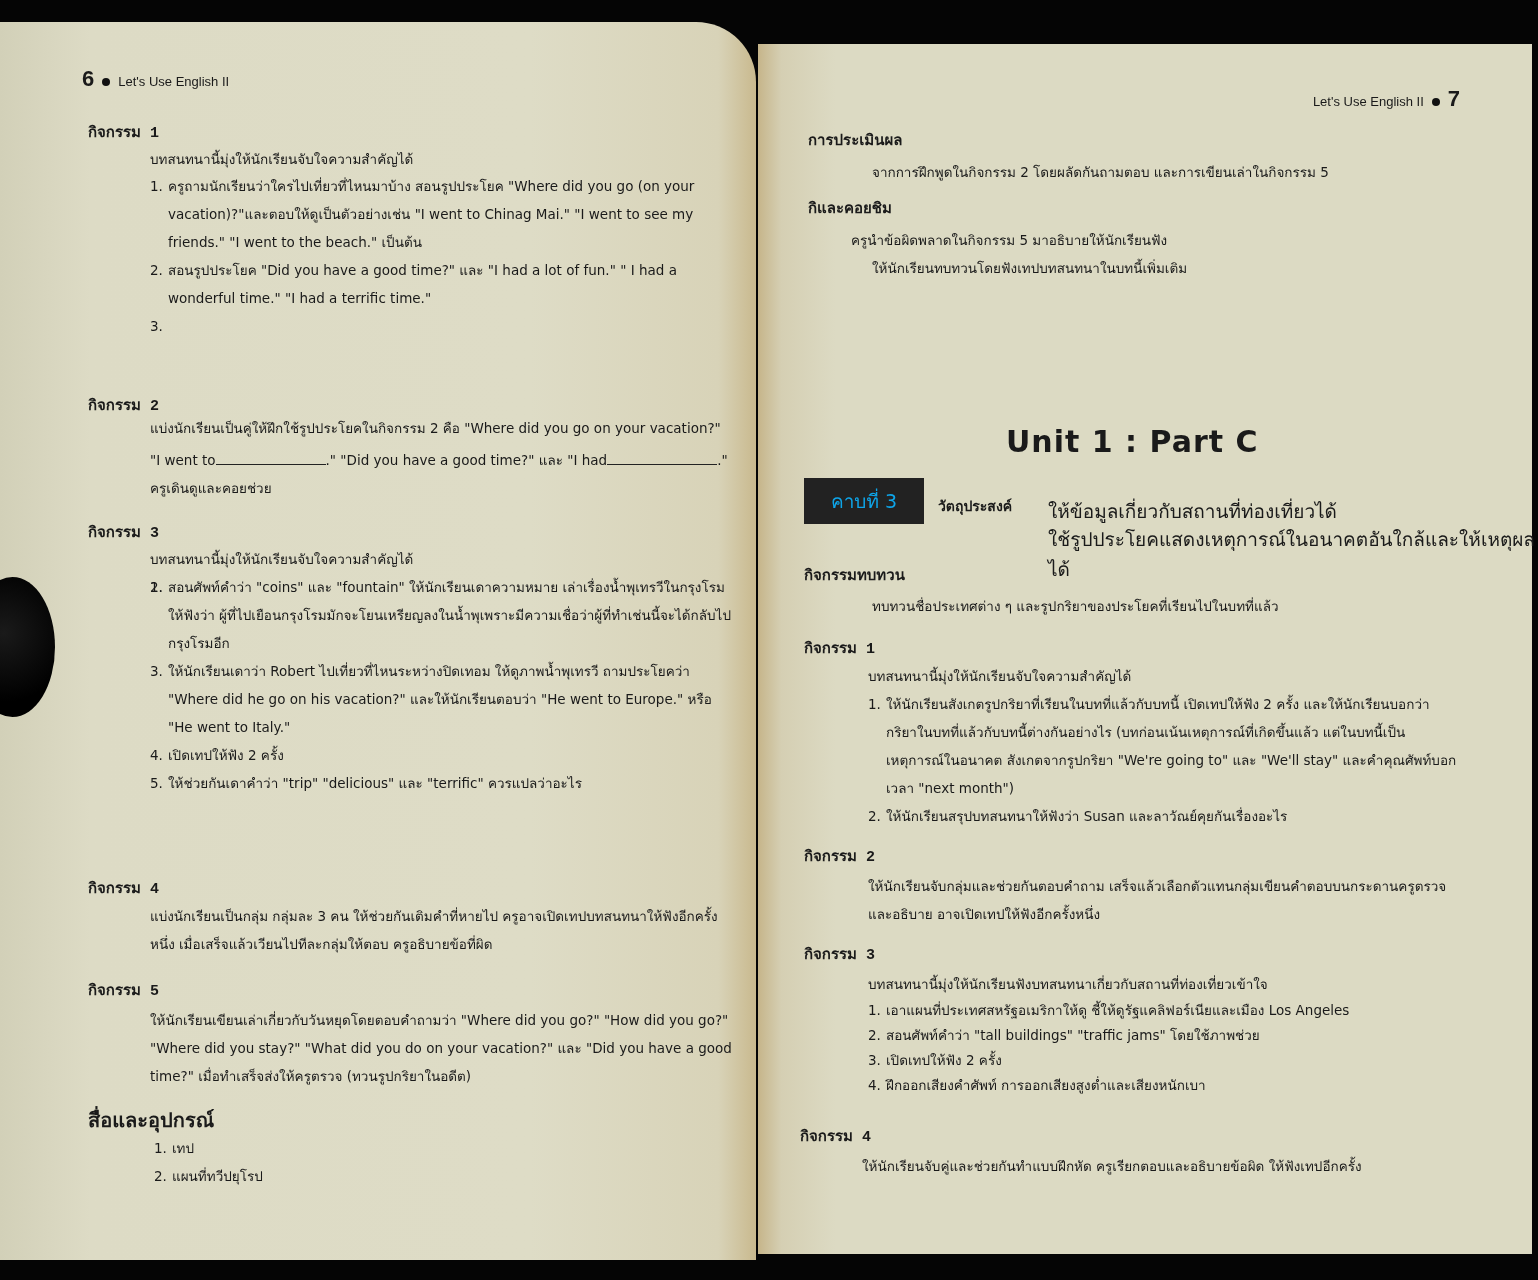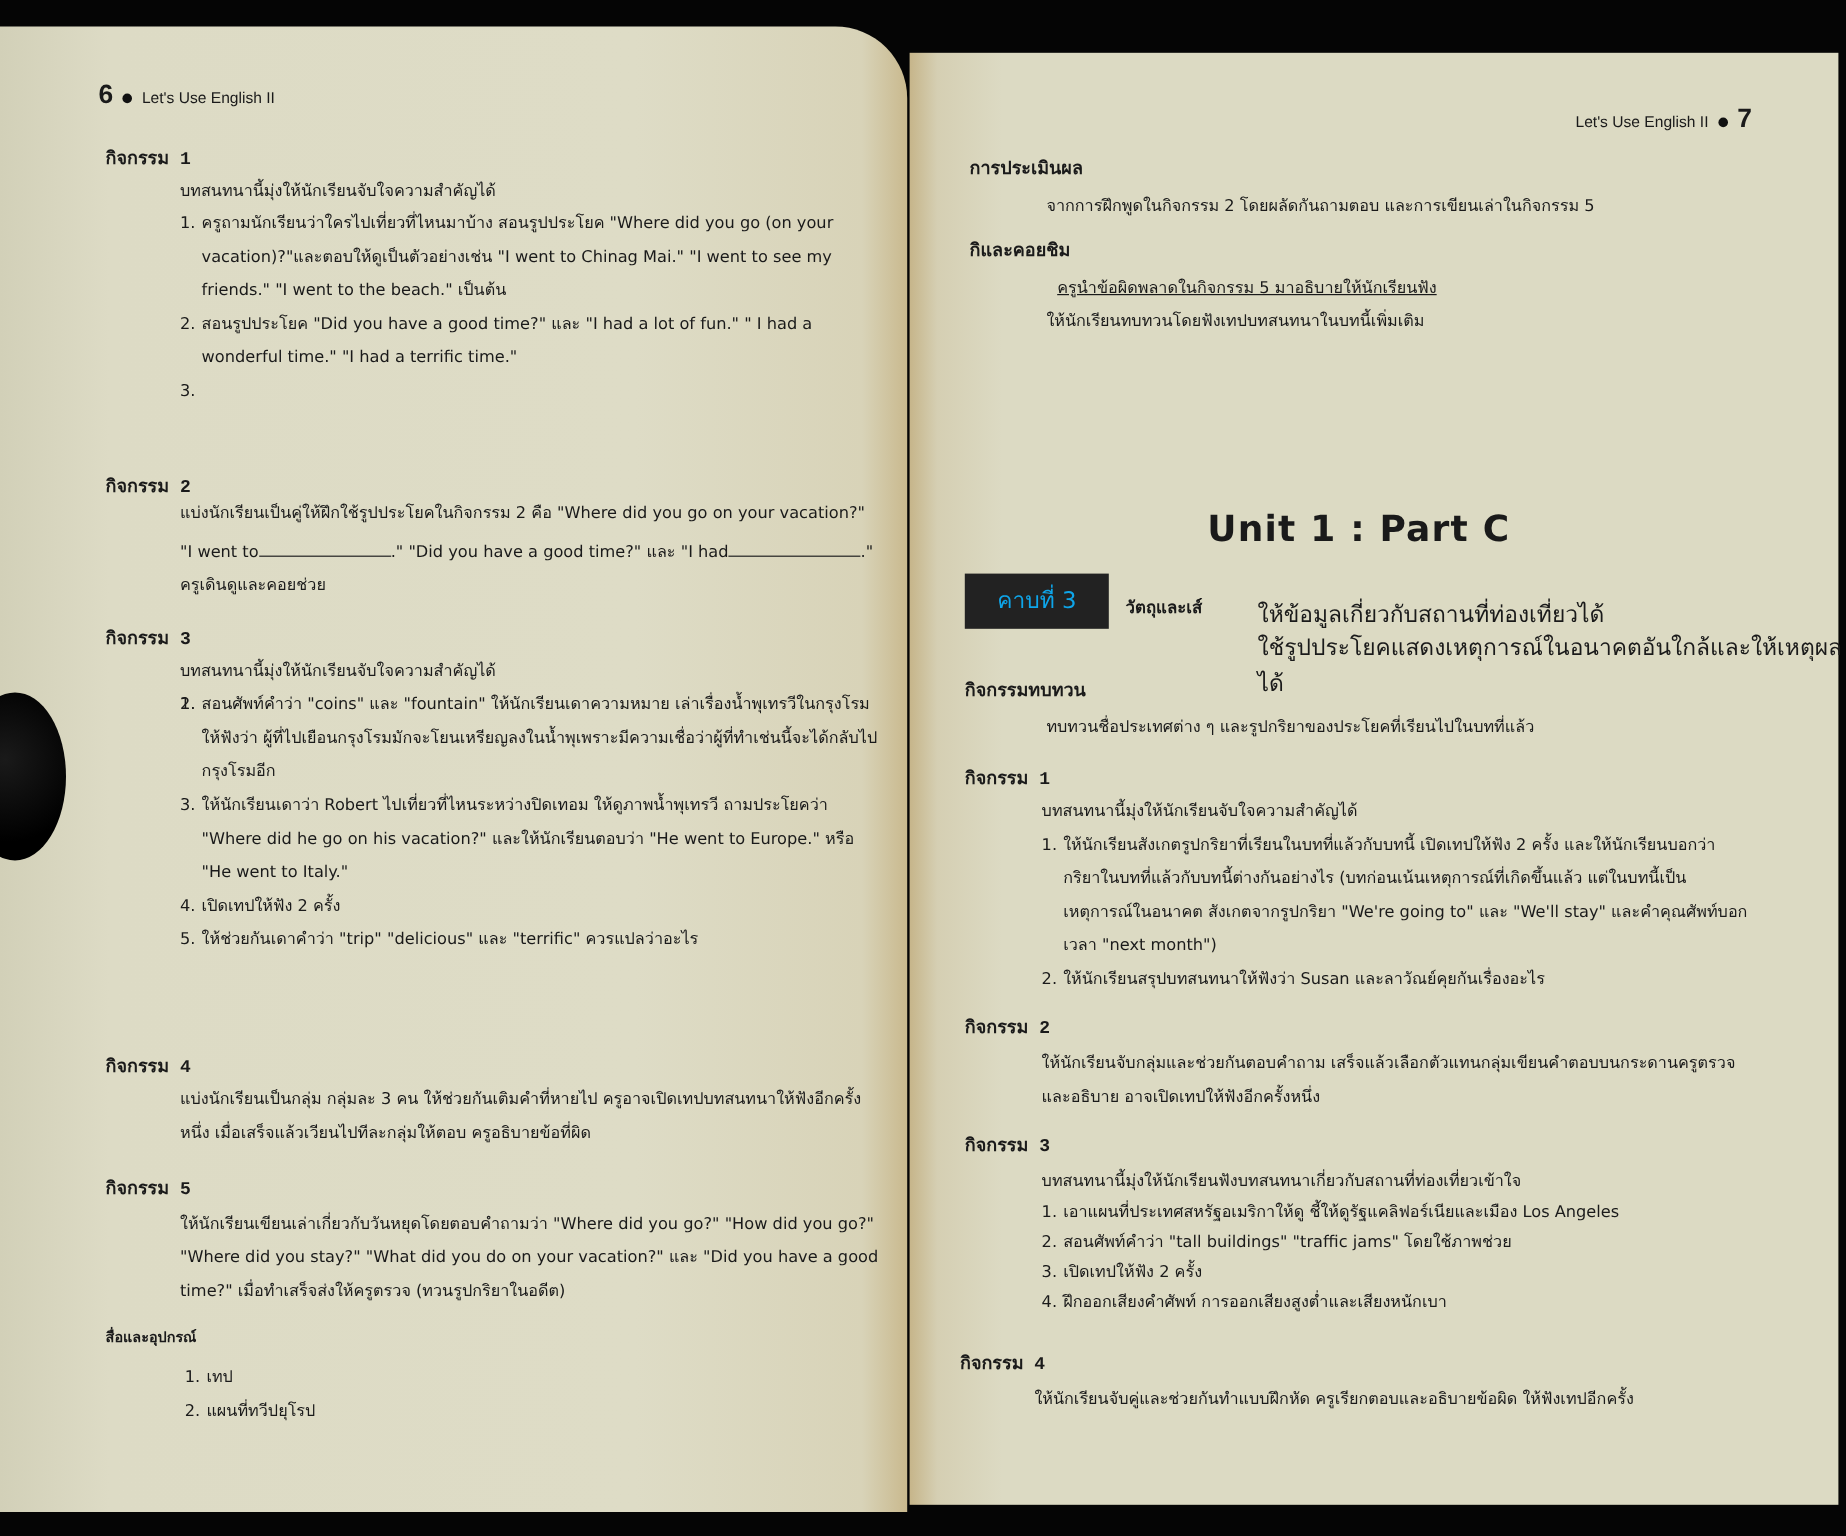--- a/index.html
+++ b/index.html
@@ -92,43 +92,43 @@
   <li><span class="num">4.</span><span>เปิดเทปให้ฟัง  2  ครั้ง</span></li>
   <li><span class="num">5.</span><span>ให้ช่วยกันเดาคำว่า  "trip" "delicious" และ  "terrific" ควรแปลว่าอะไร</span></li>
 </ol>
 
 <div class="sec-head" style="left:88px; top:876px;">กิจกรรม  4</div>
 <div class="para" style="left:150px; top:902px; width:590px;">แบ่งนักเรียนเป็นกลุ่ม  กลุ่มละ 3 คน ให้ช่วยกันเติมคำที่หายไป  ครูอาจเปิดเทปบทสนทนาให้ฟังอีกครั้งหนึ่ง  เมื่อเสร็จแล้วเวียนไปทีละกลุ่มให้ตอบ  ครูอธิบายข้อที่ผิด</div>
 
 <div class="sec-head" style="left:88px; top:978px;">กิจกรรม  5</div>
 <div class="para" style="left:150px; top:1006px; width:590px;">ให้นักเรียนเขียนเล่าเกี่ยวกับวันหยุดโดยตอบคำถามว่า  "Where did you go?" "How did you go?" "Where did you stay?" "What did you do on your vacation?"  และ  "Did you have a good time?" เมื่อทำเสร็จส่งให้ครูตรวจ  (ทวนรูปกริยาในอดีต)</div>
 
-<div class="sec-head" style="left:88px; top:1104px; font-size:12px;">สื่อและอุปกรณ์</div>
+<div class="sec-head" style="left:88px; top:1104px; font-size:20px;">สื่อและอุปกรณ์</div>
 <ol class="ol" style="left:154px; top:1134px; width:400px;">
   <li><span class="num">1.</span><span>เทป</span></li>
   <li><span class="num">2.</span><span>แผนที่ทวีปยุโรป</span></li>
 </ol>
 
 <div class="page" id="right-page"></div>
 
 <div class="header-right">
   <span class="htitle">Let's Use English II</span><span class="dot"></span><span class="pnum">7</span>
 </div>
 
 <div class="sec-head" style="left:808px; top:128px;">การประเมินผล</div>
 <div class="para" style="left:872px; top:158px; width:620px;">จากการฝึกพูดในกิจกรรม  2  โดยผลัดกันถามตอบ  และการเขียนเล่าในกิจกรรม  5</div>
 
 <div class="sec-head" style="left:808px; top:196px;">กิและคอยชิม</div>
-<div class="para" style="left:881px; top:226px; width:620px;text-decoration:underline;">ครูนำข้อผิดพลาดในกิจกรรม  5  มาอธิบายให้นักเรียนฟัง</div>
+<div class="para" style="left:851px; top:226px; width:620px;">ครูนำข้อผิดพลาดในกิจกรรม  5  มาอธิบายให้นักเรียนฟัง</div>
 <div class="para" style="left:872px; top:254px; width:620px;">ให้นักเรียนทบทวนโดยฟังเทปบทสนทนาในบทนี้เพิ่มเติม</div>
 
 <div class="unit-title">Unit 1 : Part C</div>
 
 <div class="period-badge">คาบที่  3</div>
-<div class="obj-label">วัตถุและเส์</div>
+<div class="obj-label">วัตถุประสงค์</div>
 <div class="obj-line" style="left:1048px; top:496px;">ให้ข้อมูลเกี่ยวกับสถานที่ท่องเที่ยวได้</div>
 <div class="obj-line" style="left:1048px; top:524px;">ใช้รูปประโยคแสดงเหตุการณ์ในอนาคตอันใกล้และให้เหตุผลได้</div>
 
 <div class="sec-head" style="left:804px; top:563px;">กิจกรรมทบทวน</div>
 <div class="para" style="left:872px; top:592px; width:620px;">ทบทวนชื่อประเทศต่าง ๆ  และรูปกริยาของประโยคที่เรียนไปในบทที่แล้ว</div>
 
 <div class="sec-head" style="left:804px; top:636px;">กิจกรรม  1</div>
 <div class="para" style="left:868px; top:662px; width:590px;">บทสนทนานี้มุ่งให้นักเรียนจับใจความสำคัญได้</div>
 <ol class="ol" style="left:868px; top:690px; width:590px;">
   <li><span class="num">1.</span><span>ให้นักเรียนสังเกตรูปกริยาที่เรียนในบทที่แล้วกับบทนี้  เปิดเทปให้ฟัง  2  ครั้ง  และให้นักเรียนบอกว่ากริยาในบทที่แล้วกับบทนี้ต่างกันอย่างไร  (บทก่อนเน้นเหตุการณ์ที่เกิดขึ้นแล้ว  แต่ในบทนี้เป็นเหตุการณ์ในอนาคต  สังเกตจากรูปกริยา  "We're going to"  และ  "We'll stay"  และคำคุณศัพท์บอกเวลา  "next month")</span></li>

